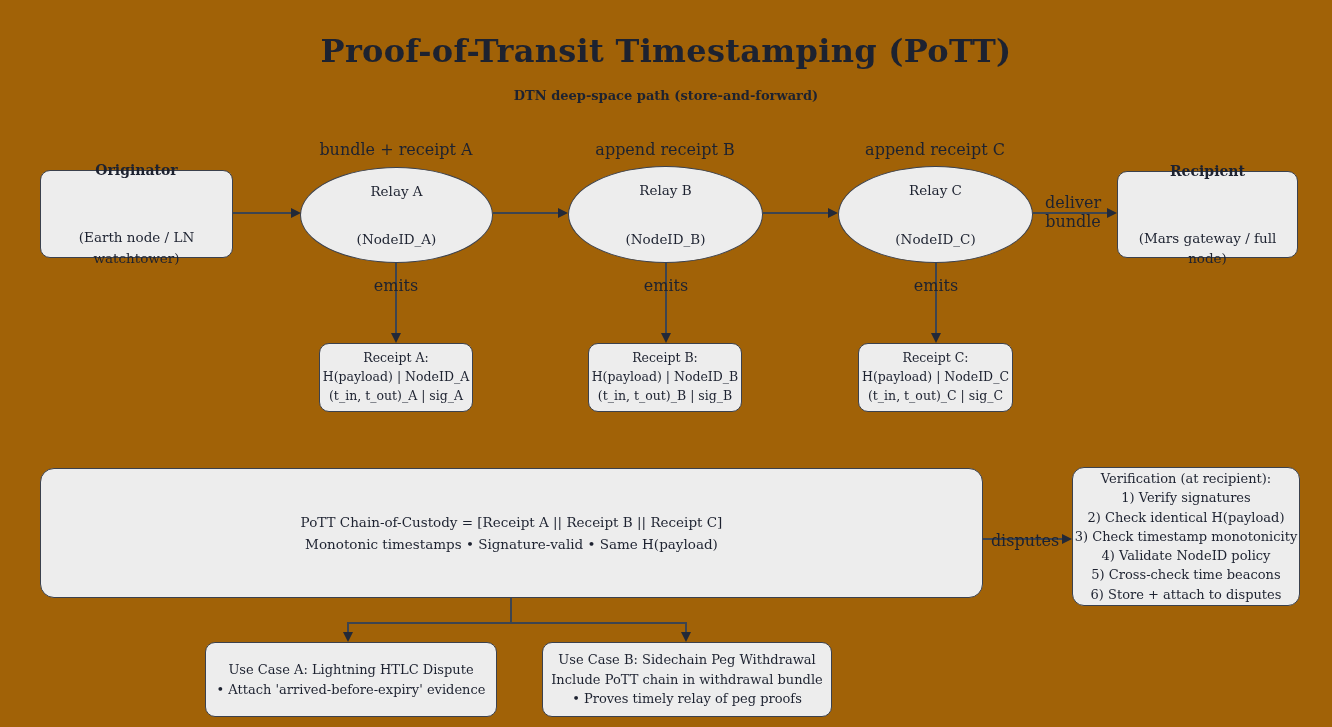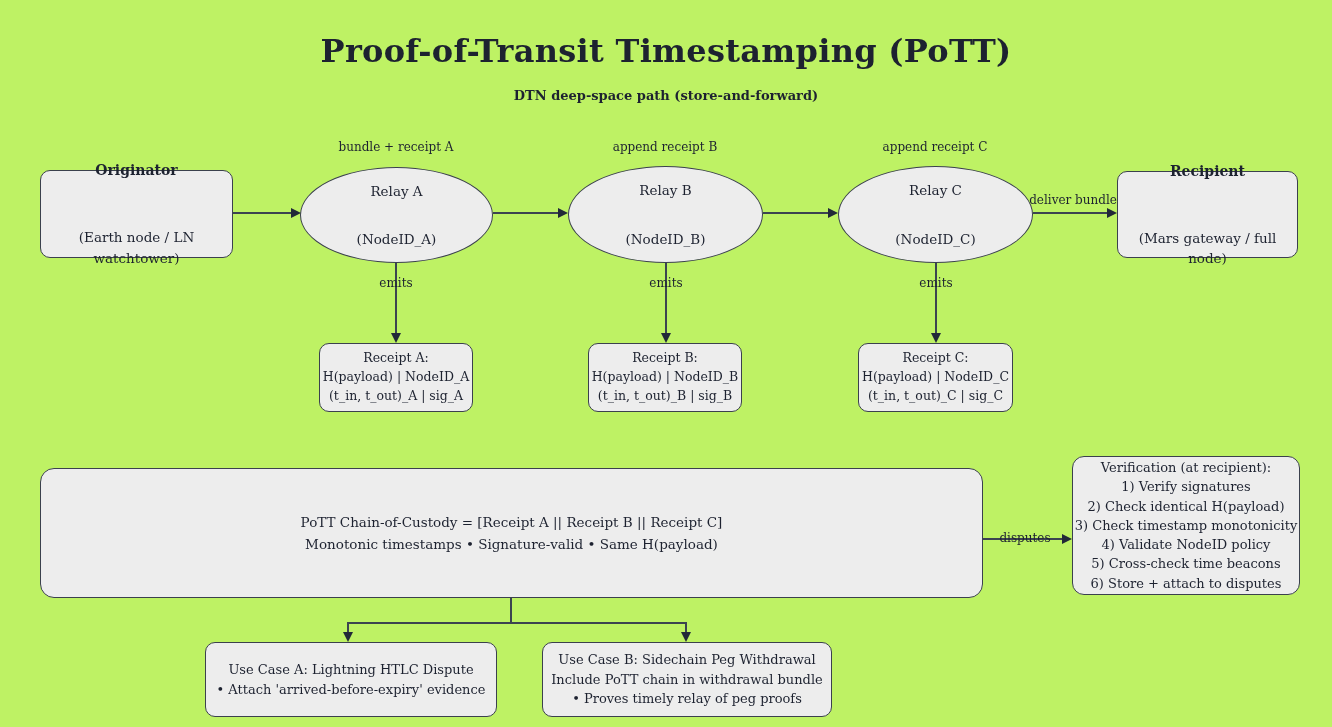--- a/index.html
+++ b/index.html
@@ -1,37 +1,37 @@
 <!DOCTYPE html>
 <html><head>
 <meta charset="utf-8">
 <style>
   html,body{margin:0;padding:0;background:#ffffff;}
   #canvas{
-    position:relative;width:1332px;height:727px;background:#bef264;overflow:hidden;
+    position:relative;width:1332px;height:727px;background:#a16207;overflow:hidden;
     font-family:"DejaVu Serif","Liberation Serif",serif;color:#1d2230;
   }
   .title{position:absolute;left:0;right:0;top:32px;text-align:center;
     font-size:32px;font-weight:bold;letter-spacing:.3px;}
   .subtitle{position:absolute;left:0;right:0;top:88px;text-align:center;
     font-size:13px;font-weight:bold;}
   .node{position:absolute;background:#ededed;border:1.4px solid #3b414d;
     display:flex;flex-direction:column;justify-content:center;align-items:center;
     text-align:center;box-sizing:border-box;}
   .rect{border-radius:10px;}
   .bigrect{border-radius:14px;}
   .ellipse{border-radius:50%;gap:28px;}
   .node .hd{font-weight:bold;font-size:14px;line-height:1.5;}
   .node .sub{font-size:13.5px;line-height:1.5;margin-top:46px;}
   .node .ln{font-size:13.5px;line-height:1.5;}
   .receipt .ln{font-size:12.5px;line-height:1.5;}
   .chain .ln{font-size:13.5px;line-height:1.65;}
   .verify .ln{font-size:13px;line-height:1.48;}
   .usecase .ln{font-size:13px;line-height:1.5;}
-  .lbl{position:absolute;font-size:12px;text-align:center;color:#1d2230;}
+  .lbl{position:absolute;font-size:16px;text-align:center;color:#1d2230;}
   .hline{position:absolute;height:1.6px;background:#3c4450;}
   .vline{position:absolute;width:1.6px;background:#3c4450;}
   .head-right{position:absolute;width:0;height:0;
     border-top:5px solid transparent;border-bottom:5px solid transparent;
     border-left:10px solid #222938;}
   .head-down{position:absolute;width:0;height:0;
     border-left:5px solid transparent;border-right:5px solid transparent;
     border-top:10px solid #222938;}
 </style>
 </head>
@@ -126,21 +126,21 @@
     <div class="ln">PoTT Chain-of-Custody = [Receipt A || Receipt B || Receipt C]</div>
     <div class="ln">Monotonic timestamps • Signature-valid • Same H(payload)</div>
   </div>
 
   <div>
     <div class="hline" style="left:983px;top:538px;width:80px;"></div>
     <div class="head-right" style="left:1062px;top:534px;"></div>
   </div>
   <div class="lbl" style="left:985px;top:531px;width:80px;">disputes</div>
 
-  <div class="node rect verify" style="left:1072px;top:456px;width:228px;height:139px;border-radius:12px;justify-content:center;">
+  <div class="node rect verify" style="left:1072px;top:467px;width:228px;height:139px;border-radius:12px;justify-content:center;">
     <div class="ln">Verification (at recipient):</div>
     <div class="ln">1) Verify signatures</div>
     <div class="ln">2) Check identical H(payload)</div>
     <div class="ln">3) Check timestamp monotonicity</div>
     <div class="ln">4) Validate NodeID policy</div>
     <div class="ln">5) Cross-check time beacons</div>
     <div class="ln">6) Store + attach to disputes</div>
   </div>
 
   <div>

